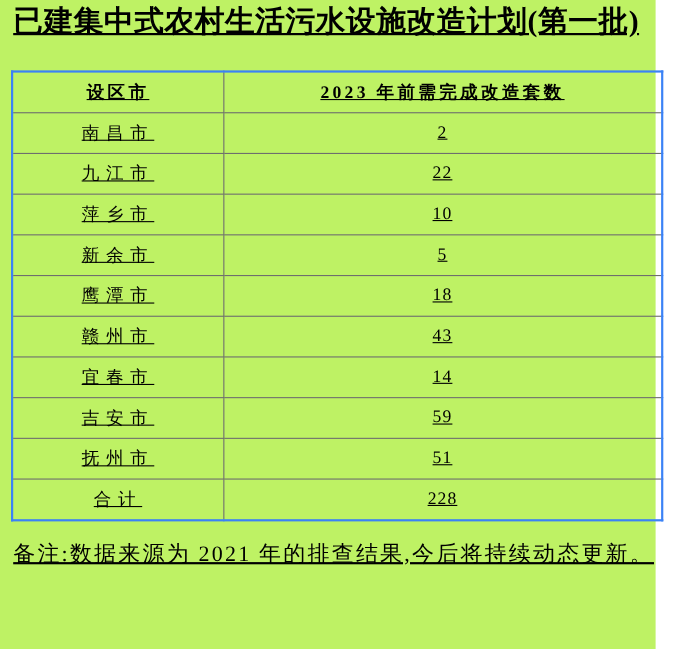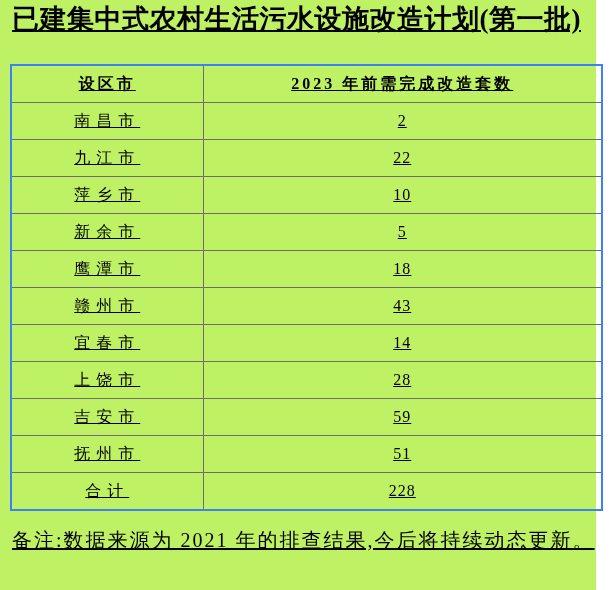--- a/index.html
+++ b/index.html
@@ -103,24 +103,20 @@
       </tr>
       <tr>
         <td class="city-cell">赣州市</td>
         <td class="count-cell">43</td>
       </tr>
       <tr>
         <td class="city-cell">宜春市</td>
         <td class="count-cell">14</td>
       </tr>
       <tr>
-        <td class="city-cell">上饶市</td>
-        <td class="count-cell">28</td>
-      </tr>
-      <tr>
         <td class="city-cell">吉安市</td>
         <td class="count-cell">59</td>
       </tr>
       <tr>
         <td class="city-cell">抚州市</td>
         <td class="count-cell">51</td>
       </tr>
       <tr>
         <td class="city-cell">合计</td>
         <td class="count-cell">228</td>

